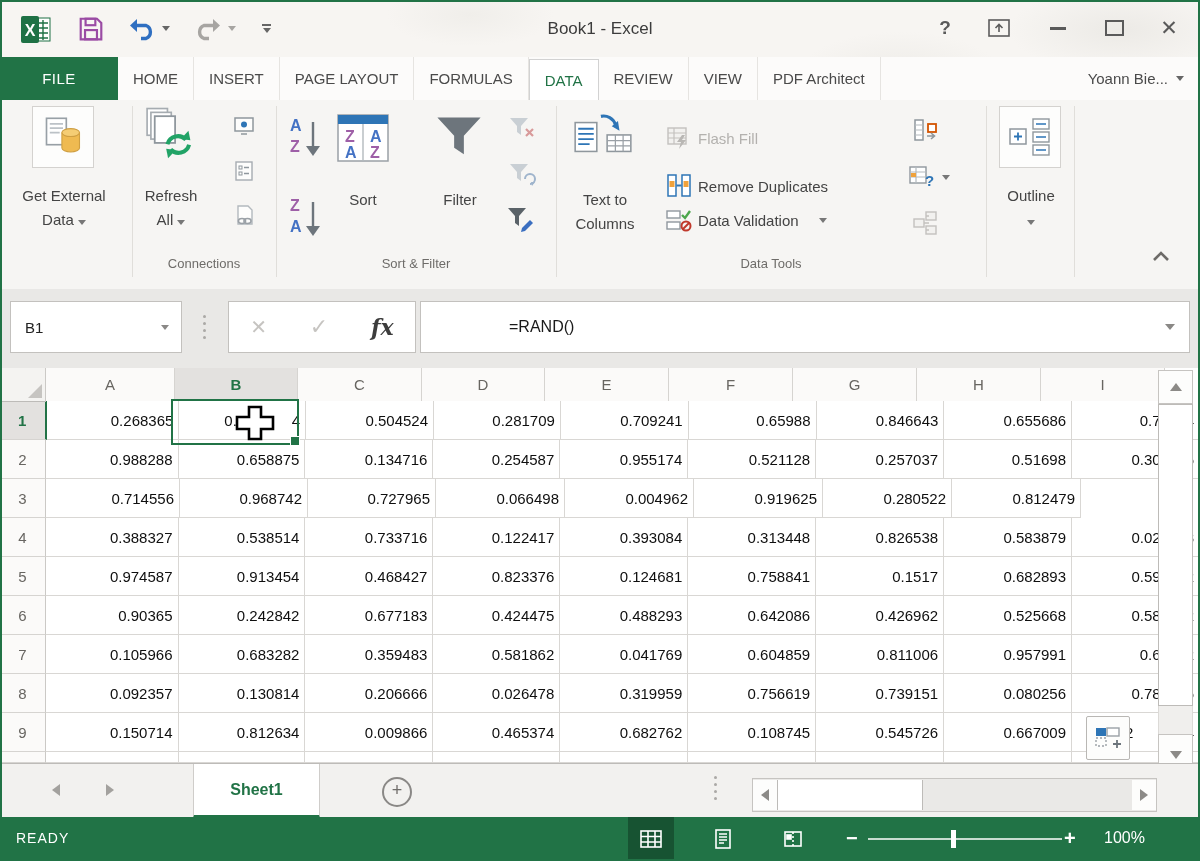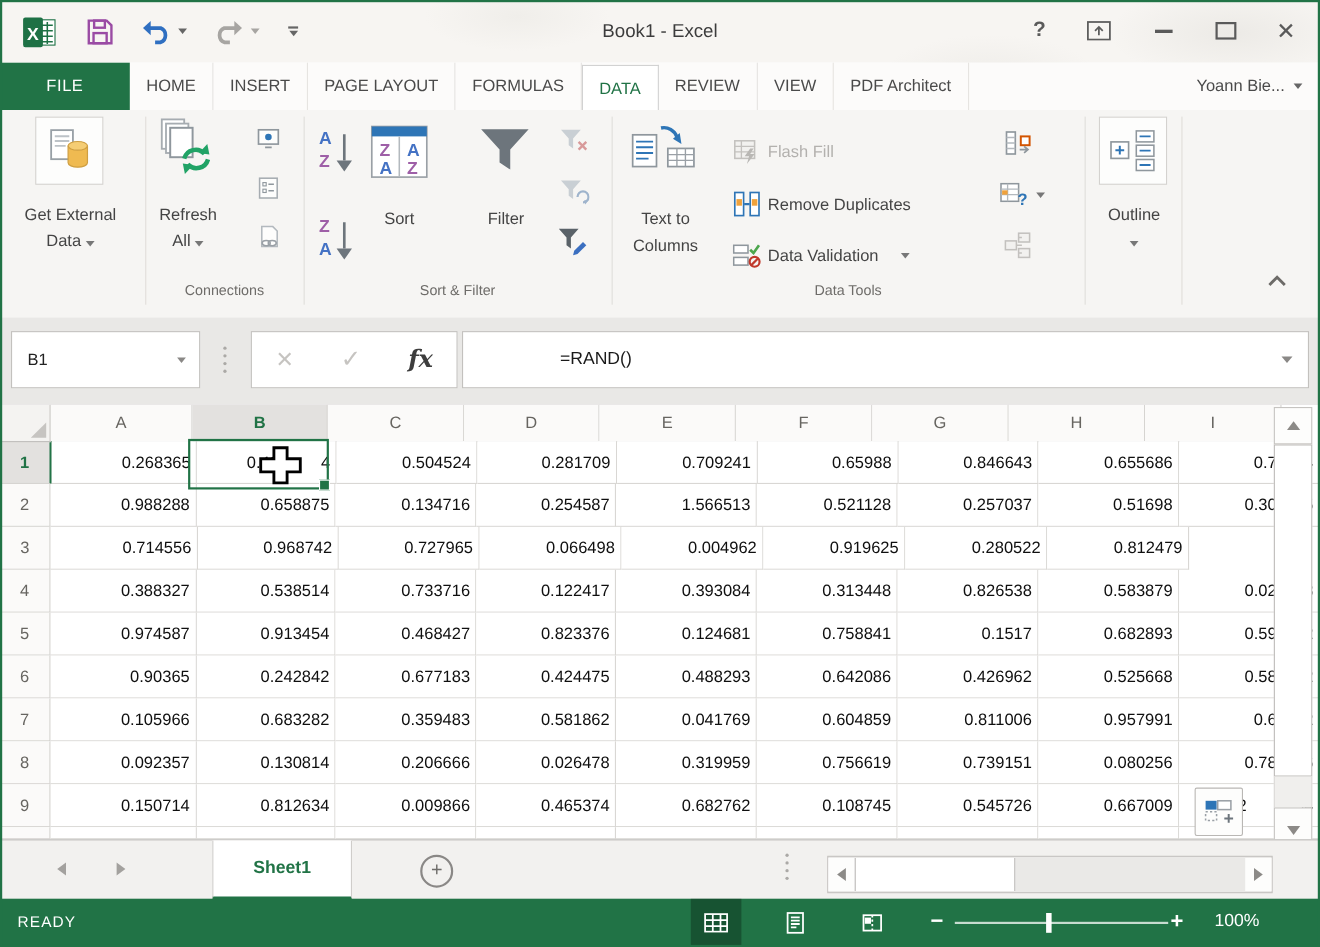--- a/index.html
+++ b/index.html
@@ -301,21 +301,21 @@
     <div class="smallbtn" style="left:666px;top:70px;height:32px">
       <svg width="26" height="26" viewBox="0 0 26 26">
         <rect x="2" y="2" width="8" height="21" fill="#fff" stroke="#2e75b6" stroke-width="1.5"></rect>
         <rect x="16" y="2" width="8" height="21" fill="#fff" stroke="#2e75b6" stroke-width="1.5"></rect>
         <rect x="3.5" y="8" width="5" height="6" fill="#f0a23c"></rect>
         <rect x="17.5" y="8" width="5" height="6" fill="#f0a23c"></rect>
         <path d="M10.5 12.5 h5" stroke="#2e75b6" stroke-width="2"></path>
       </svg>
       <span>Remove Duplicates</span>
     </div>
-    <div class="smallbtn" style="left:666px;top:116px;height:32px">
+    <div class="smallbtn" style="left:666px;top:104px;height:32px">
       <svg width="26" height="26" viewBox="0 0 26 26">
         <rect x="1" y="4" width="13" height="7" fill="#fff" stroke="#8f979d" stroke-width="1.4"></rect>
         <rect x="1" y="15" width="13" height="7" fill="#fff" stroke="#8f979d" stroke-width="1.4"></rect>
         <path d="M16 8 l3 3 5 -7" stroke="#4ca64c" stroke-width="2.4" fill="none"></path>
         <circle cx="20" cy="19" r="4.5" fill="none" stroke="#c0392b" stroke-width="2"></circle>
         <path d="M17 22 l6.5 -6.5" stroke="#c0392b" stroke-width="2"></path>
       </svg>
       <span>Data Validation</span>
       <span class="dd" style="margin-left:14px"></span>
     </div>
@@ -423,21 +423,21 @@
           <div class="cell" style="width: 123px;">0.846643</div>
           <div class="cell" style="width: 123px;">0.655686</div>
           <div class="cell" style="width: 123px;">0.71454</div>
         </div>
         <div class="g-row">
           <div class="rowhdr">2</div>
           <div class="cell" style="width: 128px;">0.988288</div>
           <div class="cell" style="width: 122px;">0.658875</div>
           <div class="cell" style="width: 123px;">0.134716</div>
           <div class="cell" style="width: 122px;">0.254587</div>
-          <div class="cell" style="width: 123px;">1.566513</div>
+          <div class="cell" style="width: 123px;">0.955174</div>
           <div class="cell" style="width: 123px;">0.521128</div>
           <div class="cell" style="width: 123px;">0.257037</div>
           <div class="cell" style="width: 123px;">0.51698</div>
           <div class="cell" style="width: 123px;">0.307375</div>
         </div>
         <div class="g-row">
           <div class="rowhdr">3</div>
           <div class="cell" style="width: 128px;">0.714556</div>
           <div class="cell" style="width: 122px; text-align: right;">0.968742</div>
           <div class="cell" style="width: 122px;">0.727965</div>

